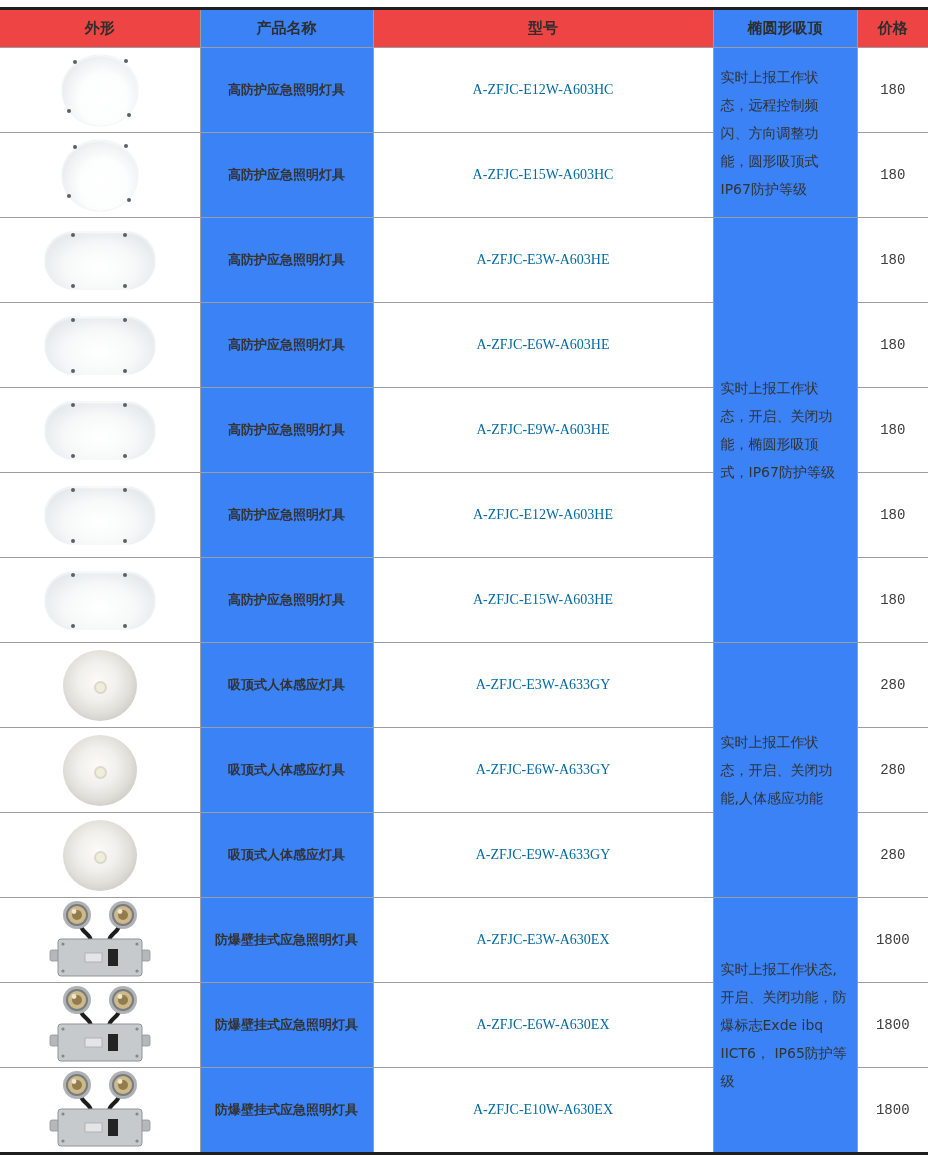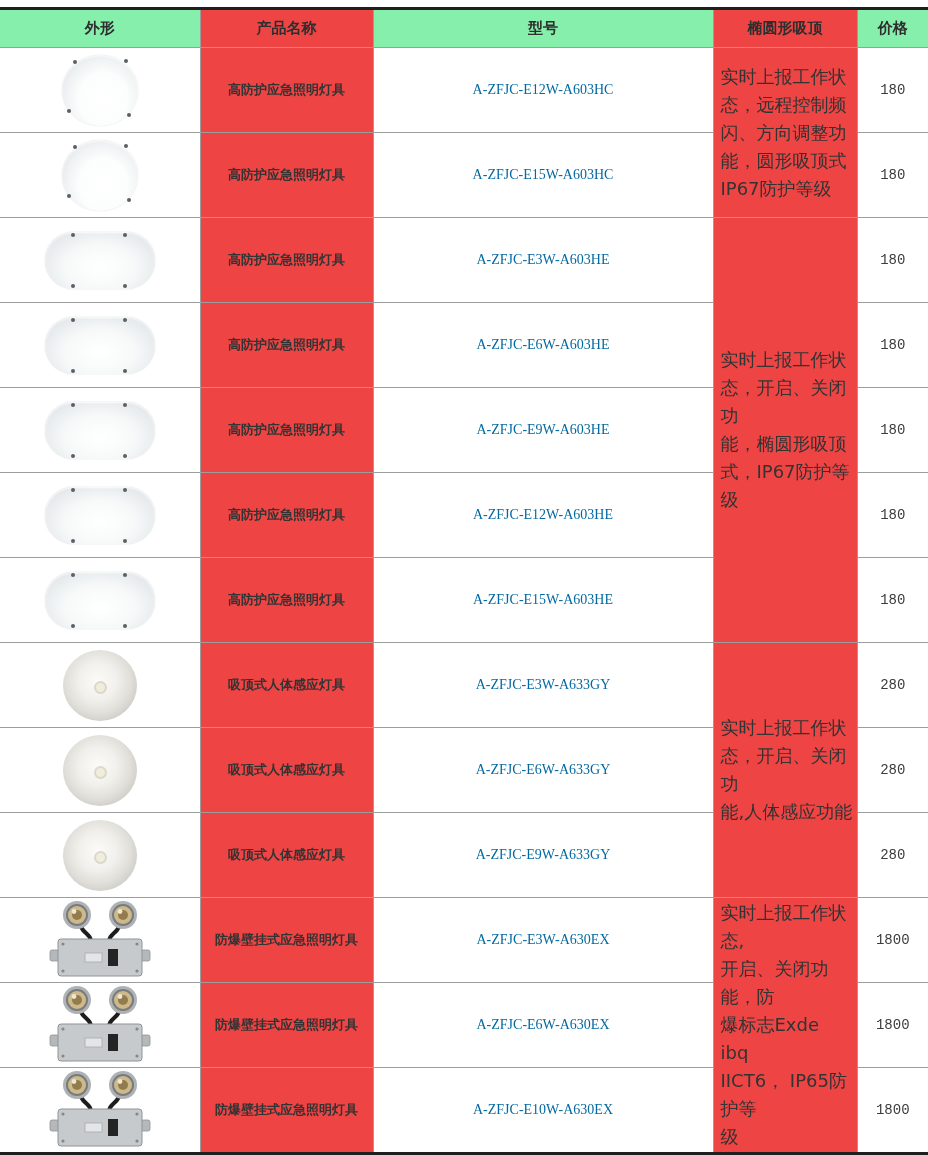--- a/index.html
+++ b/index.html
@@ -31,37 +31,37 @@
     text-align:center;
   }
   th:last-child,td:last-child{border-right:none;}
   tr:last-child td{border-bottom:none;}
 
   thead th{
     height:37px;
     font-size:15px;
     font-weight:600;
     color:#2e2e2e;
-    background:#86efac;
-  }
-  .shade{background:#ef4444;}
+    background:#ef4444;
+  }
+  .shade{background:#3b82f6;}
 
   tbody td{height:84px;}
   td.name-cell{font-size:13px;font-weight:600;color:#333;}
   td.model-cell{
     font-family:Liberation Serif, serif;
     font-size:14px;color:#0369a1;letter-spacing:0px;
   }
   td.price-cell{
     font-family:Liberation Mono, monospace;
     font-size:14px;color:#3c3c3c;
   }
   td.func-cell{
     text-align:left;
-    font-size:18px;
+    font-size:14px;
     color:#333;
     line-height:28px;
     padding:0 4px 0 7px;
     white-space:pre-line;
     font-weight:500;
   }
 
   
   .img-wrap{display:flex;align-items:center;justify-content:center;height:100%;}
 

